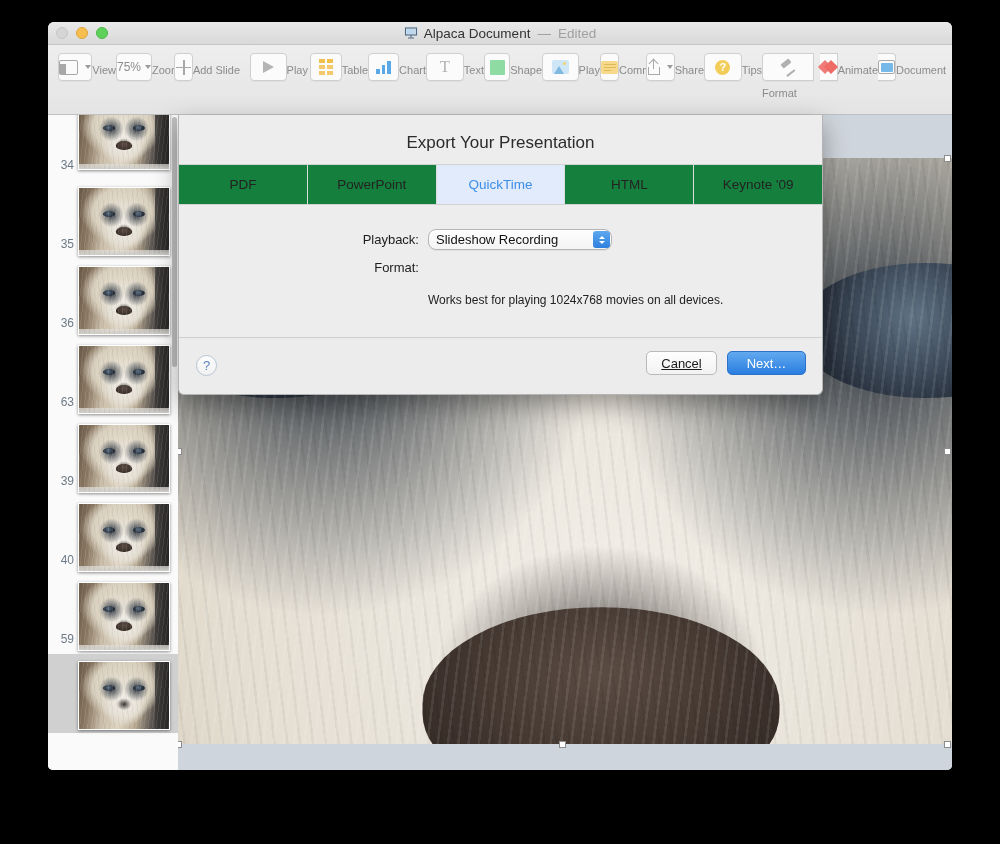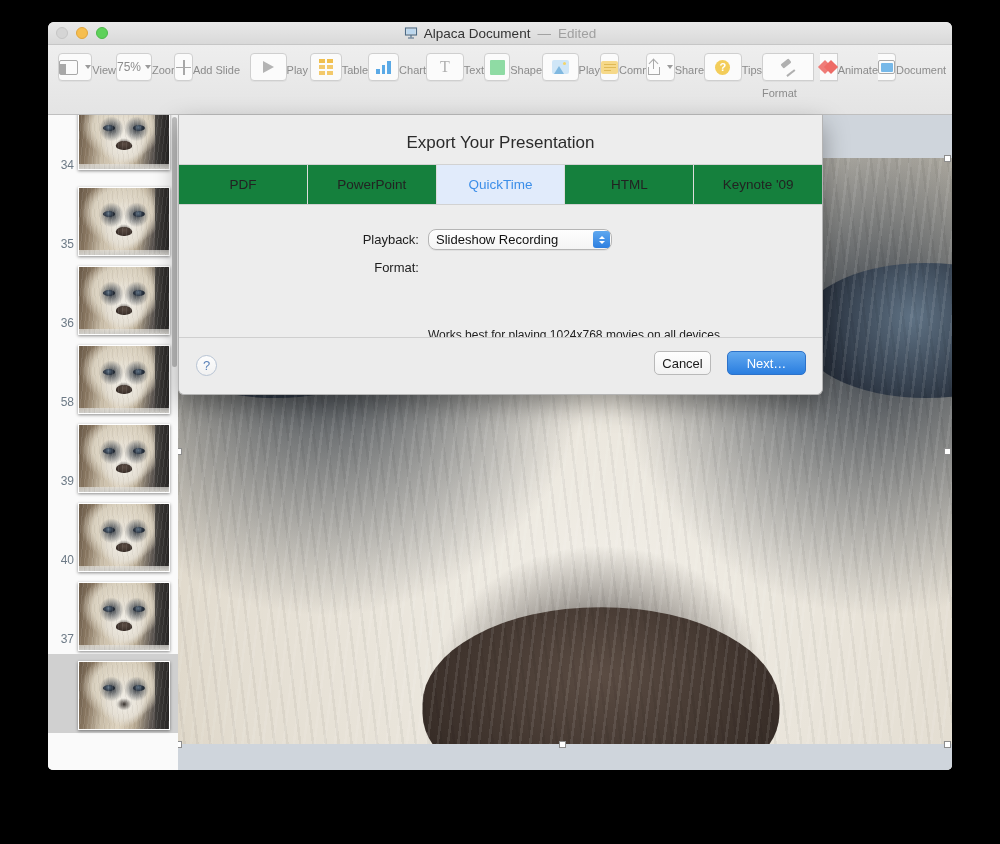--- a/index.html
+++ b/index.html
@@ -398,21 +398,20 @@
   .stepper .ar-up { border-bottom: 3.6px solid #fff; }
   .stepper .ar-dn { border-top: 3.6px solid #fff; }
 
   .hint {
     position: absolute;
     top: 88px;
     left: 249px;
     font-size: 12px;
     color: #222;
     white-space: nowrap;
-    margin-top: 35px;
   }
 
   .sheet-footer {
     position: absolute;
     left: 0; right: 0; bottom: 0;
     height: 56px;
     border-top: 1px solid #cfcfcf;
     background: #ececec;
     border-radius: 0 0 6px 6px;
   }
@@ -436,25 +435,26 @@
     height: 24px;
     border-radius: 5px;
     font-size: 13px;
     display: flex;
     align-items: center;
     justify-content: center;
     cursor: default;
     box-sizing: border-box;
   }
   .btn.cancel {
-    right: 111px;
-    width: 57px;
+    right: 105px;
+    width: 71px;
     background: linear-gradient(to bottom,#fefefe,#f2f2f2);
     border: 1px solid #b9b9b9;
     color: #1a1a1a;
+    text-decoration: underline;
   }
   .btn.next {
     right: 16px;
     width: 79px;
     background: linear-gradient(to bottom,#62a9ef,#2a7ee0);
     border: 1px solid #2d72c9;
     color: #fff;
   }
 </style>
 </head>
@@ -671,21 +671,21 @@
         <div class="thumb">
           <div class="alpaca">
               <span class="wall"></span>
               <span class="eye l"></span>
               <span class="eye r"></span>
               <span class="nose"></span>
               <span class="ground"></span>
               <span class="fur"></span>
             </div>
         </div>
-        <div class="slide-num">58</div>
+        <div class="slide-num">63</div>
       </div>
 
       <div class="slide-row">
         <div class="thumb">
           <div class="alpaca">
               <span class="wall"></span>
               <span class="eye l"></span>
               <span class="eye r"></span>
               <span class="nose"></span>
               <span class="ground"></span>
@@ -713,21 +713,21 @@
         <div class="thumb">
           <div class="alpaca">
               <span class="wall"></span>
               <span class="eye l"></span>
               <span class="eye r"></span>
               <span class="nose"></span>
               <span class="ground"></span>
               <span class="fur"></span>
             </div>
         </div>
-        <div class="slide-num">37</div>
+        <div class="slide-num">59</div>
       </div>
 
       <div class="slide-row selected">
         <div class="thumb">
           <div class="alpaca">
               <span class="wall"></span>
               <span class="eye l"></span>
               <span class="eye r"></span>
               <span class="fur"></span>
             </div>

